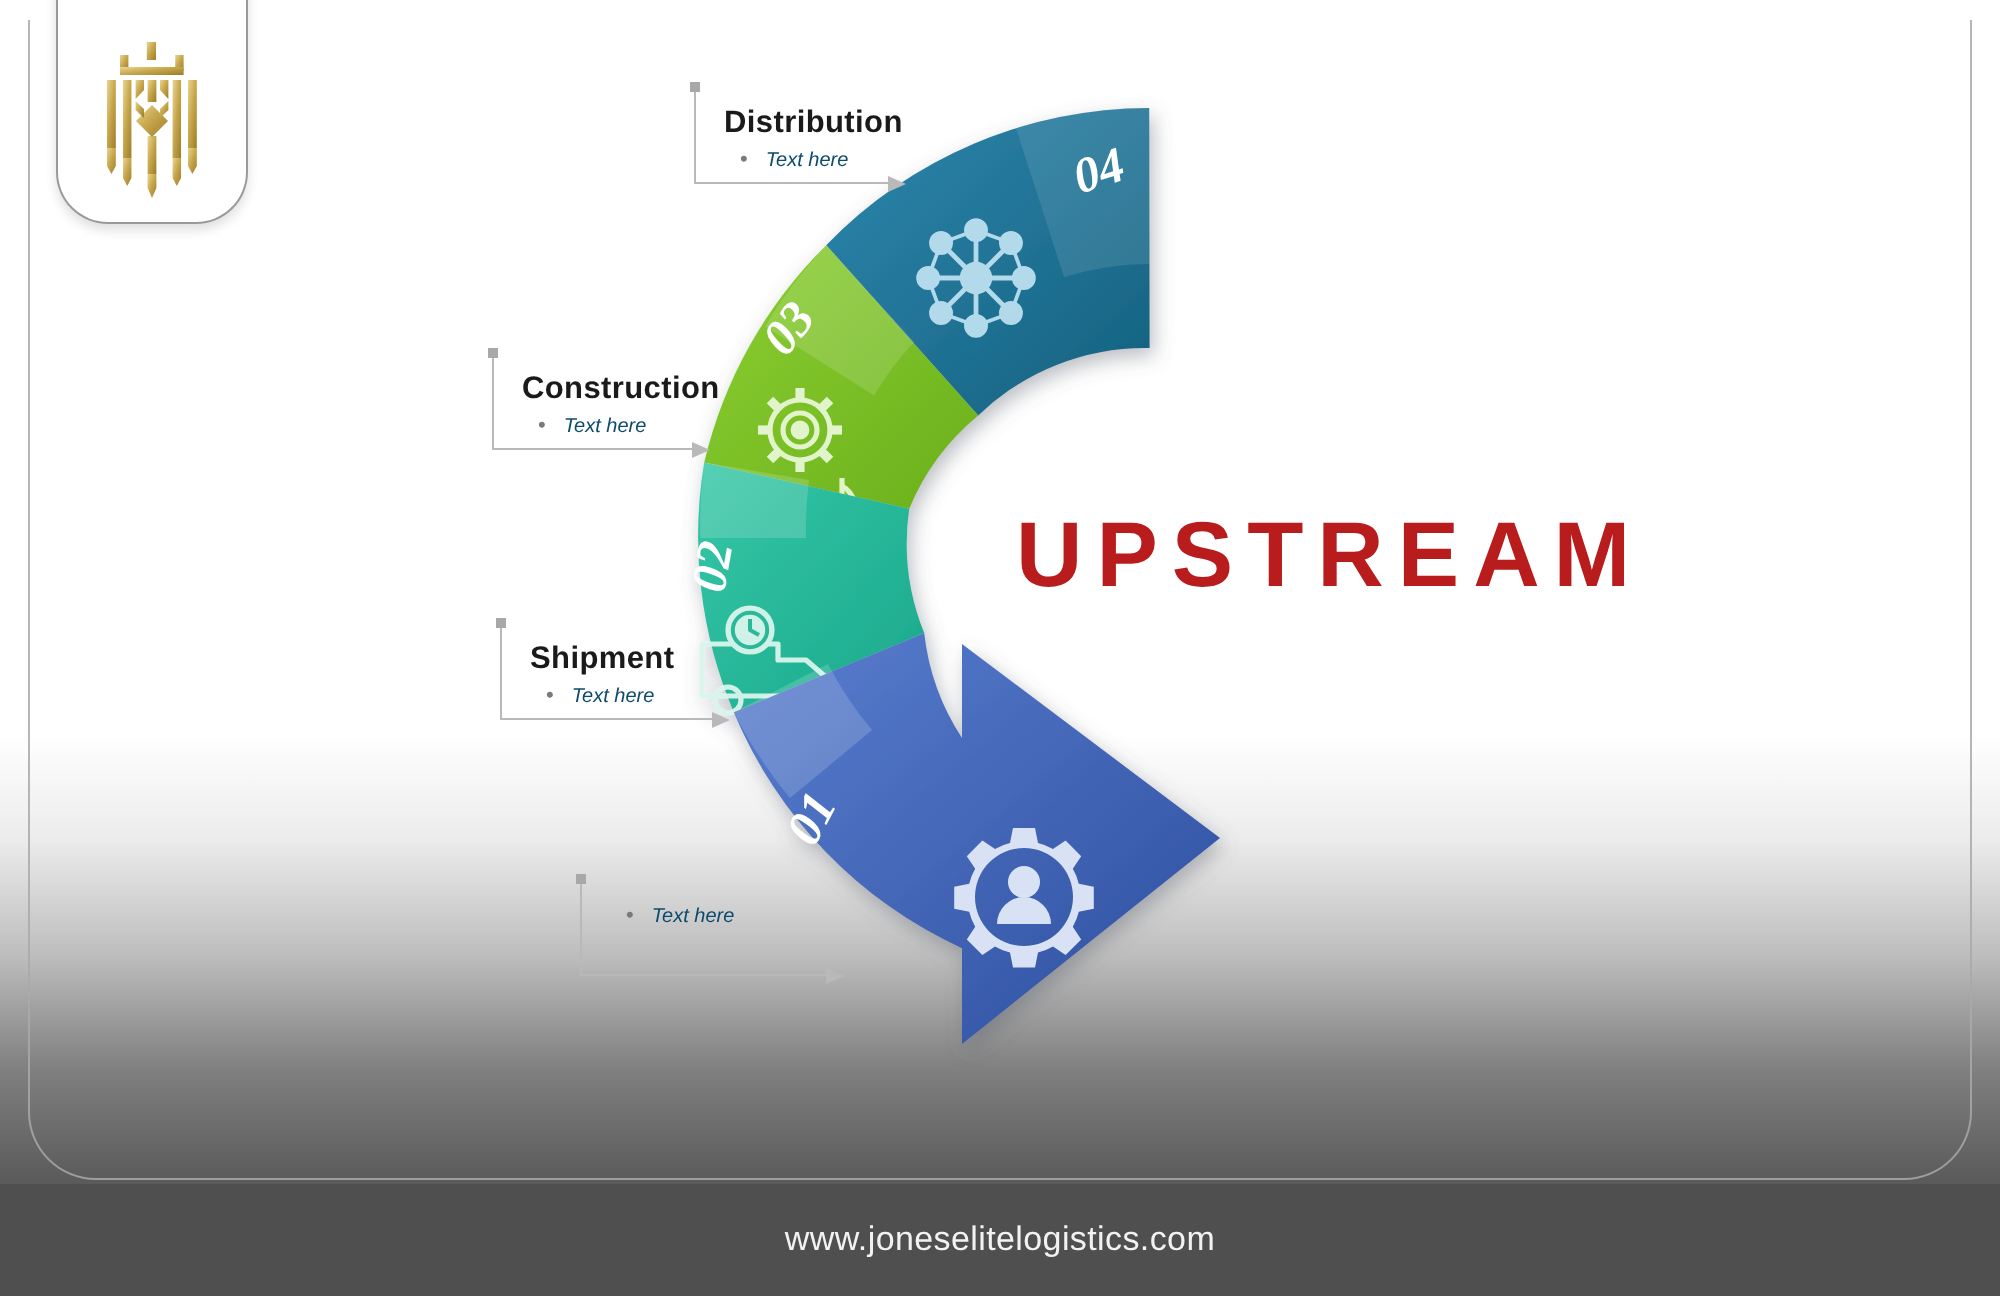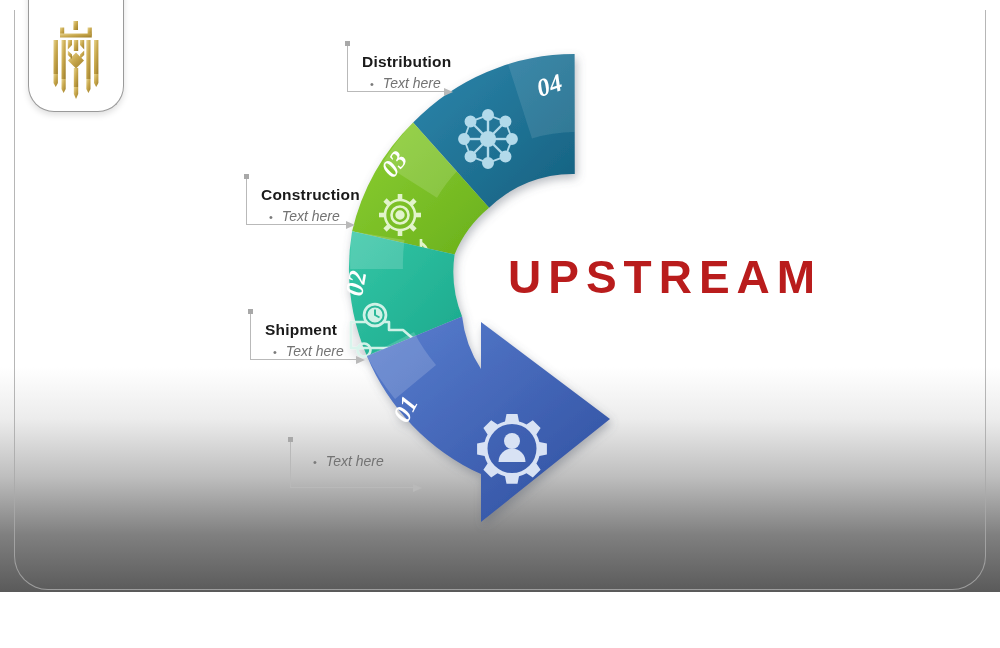--- a/index.html
+++ b/index.html
@@ -128,23 +128,23 @@
     gap: 9px;
     margin-top: 4px;
     padding-left: 8px;
   }
   .callout .cbullet {
     color: #7a7a7a;
     font-size: 11px;
     line-height: 1;
   }
   .callout .ctext {
-    font-size: 14px;
+    font-size: 10px;
     font-style: italic;
-    color: #737373;
+    color: #0c4a6e;
     white-space: nowrap;
   }
   .callout .carrow {
     position: absolute;
     right: -9px;
     bottom: -5px;
     width: 0;
     height: 0;
     border-top: 4.5px solid transparent;
     border-bottom: 4.5px solid transparent;
@@ -410,14 +410,17 @@
         <path d="M 31 31.5 L 39 39.5 L 31 47.5 L 23 39.5 Z"></path>
 
         <path d="M 22.8 19 L 27 19 L 27 24 L 22.8 28.5 Z"></path>
         <path d="M 35 19 L 39.2 19 L 39.2 28.5 L 35 24 Z"></path>
         <path d="M 22.8 29.5 L 27 33.5 L 27 38 L 22.8 34 Z"></path>
         <path d="M 35 33.5 L 39.2 29.5 L 39.2 34 L 35 38 Z"></path>
       </g>
     </svg>
   </div>
 
+  <div class="footer">
+    <span class="footer-url">www.joneselitelogistics.com</span>
+  </div>
 
 </div>
 
 </body></html>

